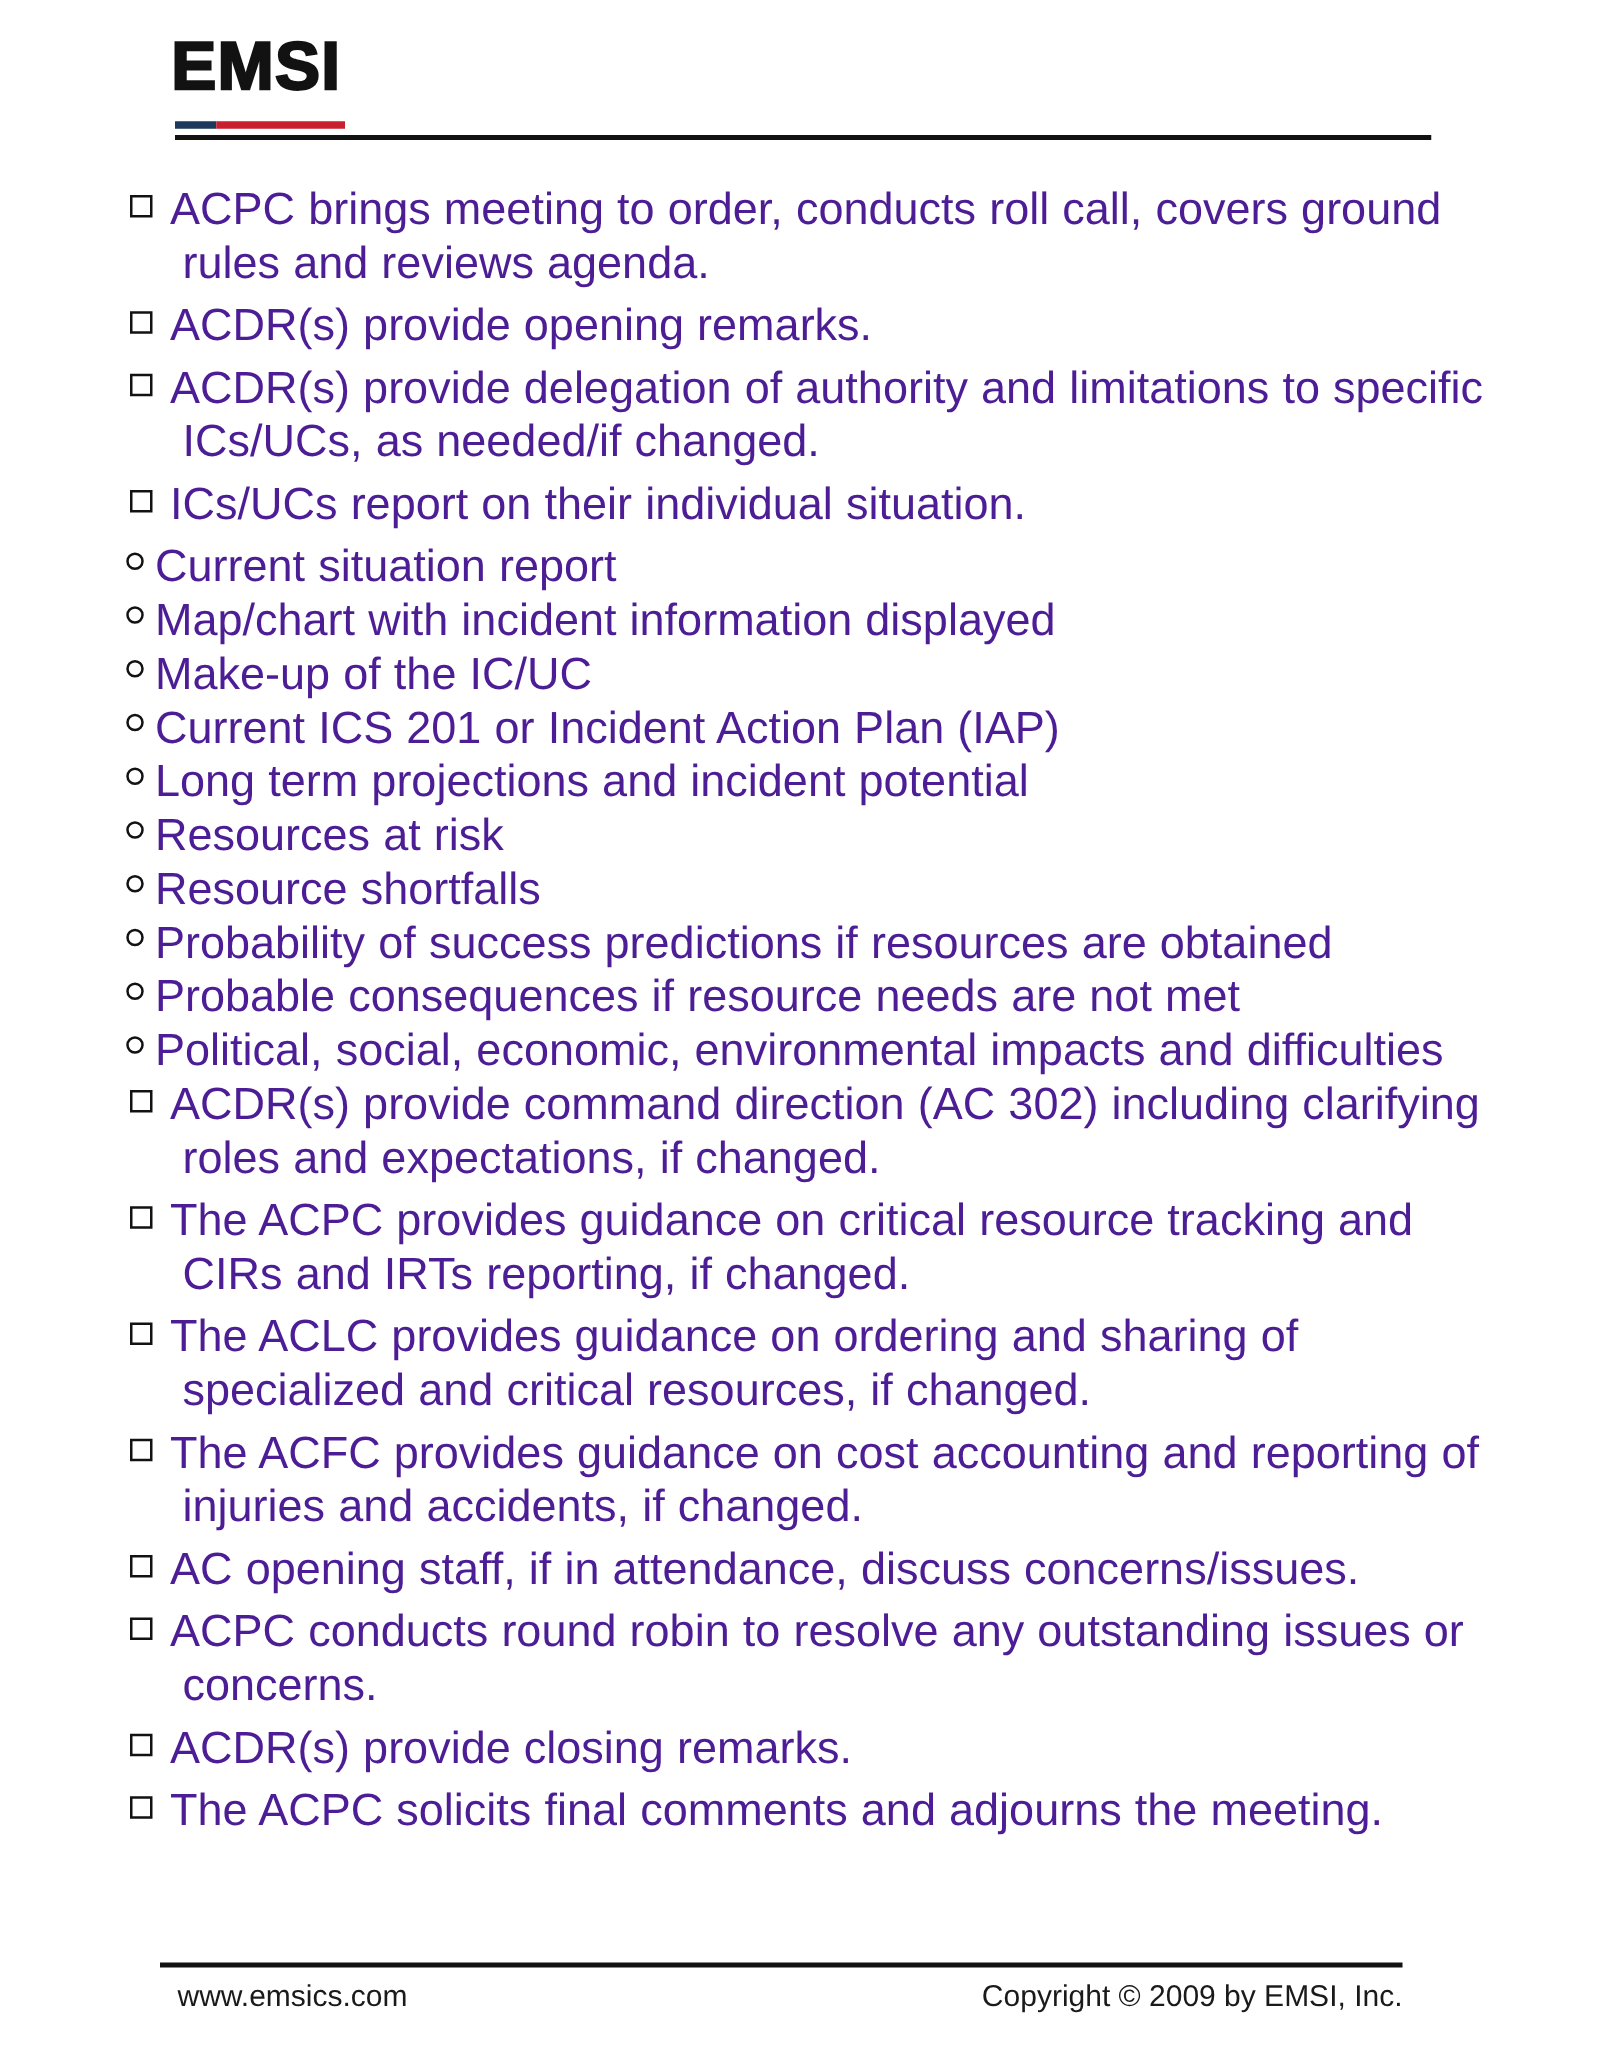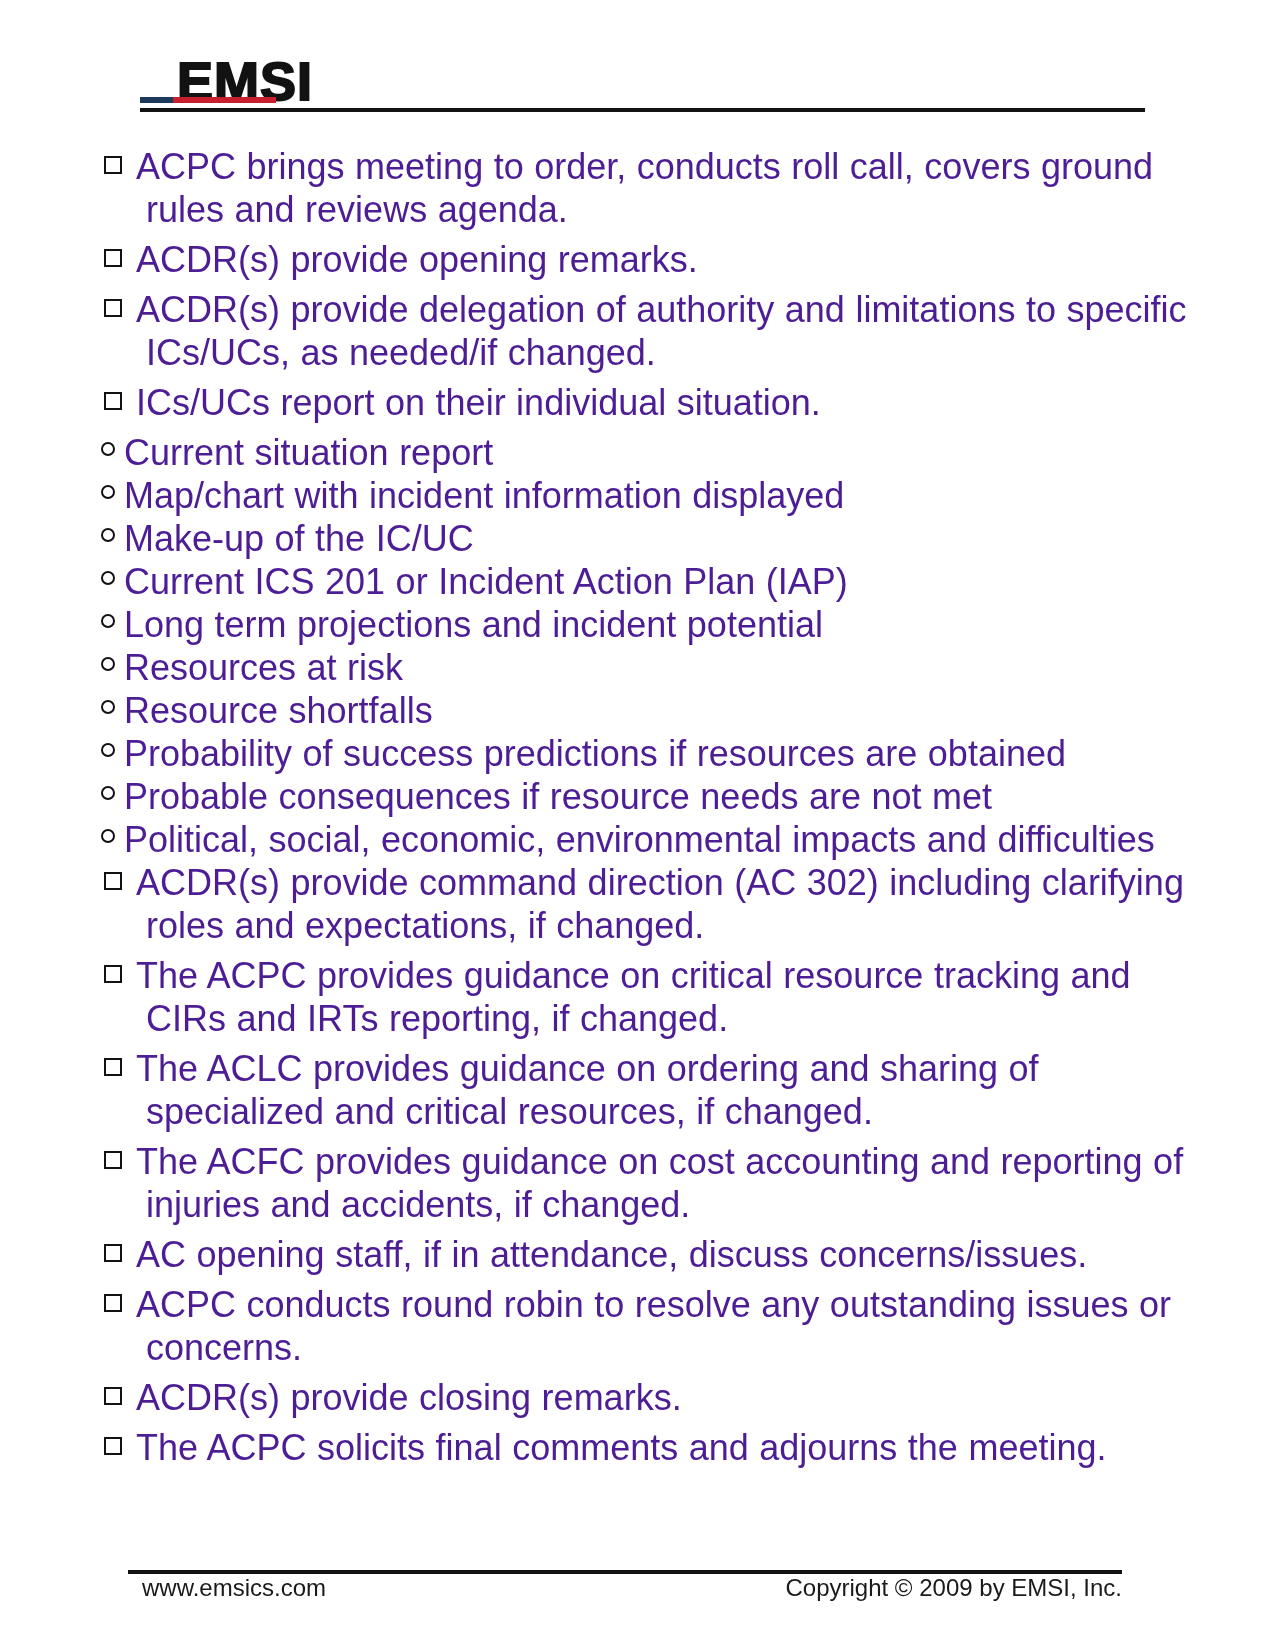--- a/index.html
+++ b/index.html
@@ -8,23 +8,23 @@
     width: 1284px; height: 1650px;
     position: relative;
     font-family: "Liberation Sans", sans-serif;
     color: #151515;
     overflow: hidden;
   }
   .page { position: absolute; inset: 0; background: #ffffff; }
 
   
   .logo {
-    position: absolute; left: 137px; top: 54px;
+    position: absolute; left: 137px; top: 26px;
     font-size: 54px; font-weight: bold; line-height: 1;
-    letter-spacing: 1px; color: #121212; margin-left: 40px;
+    letter-spacing: 1px; color: #121212;
     -webkit-text-stroke: 2px #121212;
   }
   .logo-underline {
     position: absolute; left: 140px; top: 97px;
     width: 136px; height: 6px; display: flex;
   }
   .logo-underline .blue-seg { width: 33px; height: 100%; background: #1d3a5c; }
   .logo-underline .red-seg { flex: 1; height: 100%; background: #c92030; }
   .header-rule {
     position: absolute; left: 140px; top: 108px;
@@ -59,21 +59,21 @@
   }
   .item-text {
     display: block; width: 1050px; padding-left: 10px; text-indent: -10px;
     font-size: 36px; line-height: 43px; color: #4c1d95;
     word-spacing: 0.5px;
   }
 
   
   .footer {
     position: absolute; left: 128px; top: 1570px; width: 994px;
-    border-top: 4px solid #121212; 
+    border-top: 4px solid #121212; padding-top: 10px;
     display: flex; justify-content: space-between; align-items: baseline;
     font-size: 24px; color: #1a1a1a;
   }
   .footer .site { margin-left: 14px; }
 </style>
 </head>
 <body>
 
 <div class="page">
 

